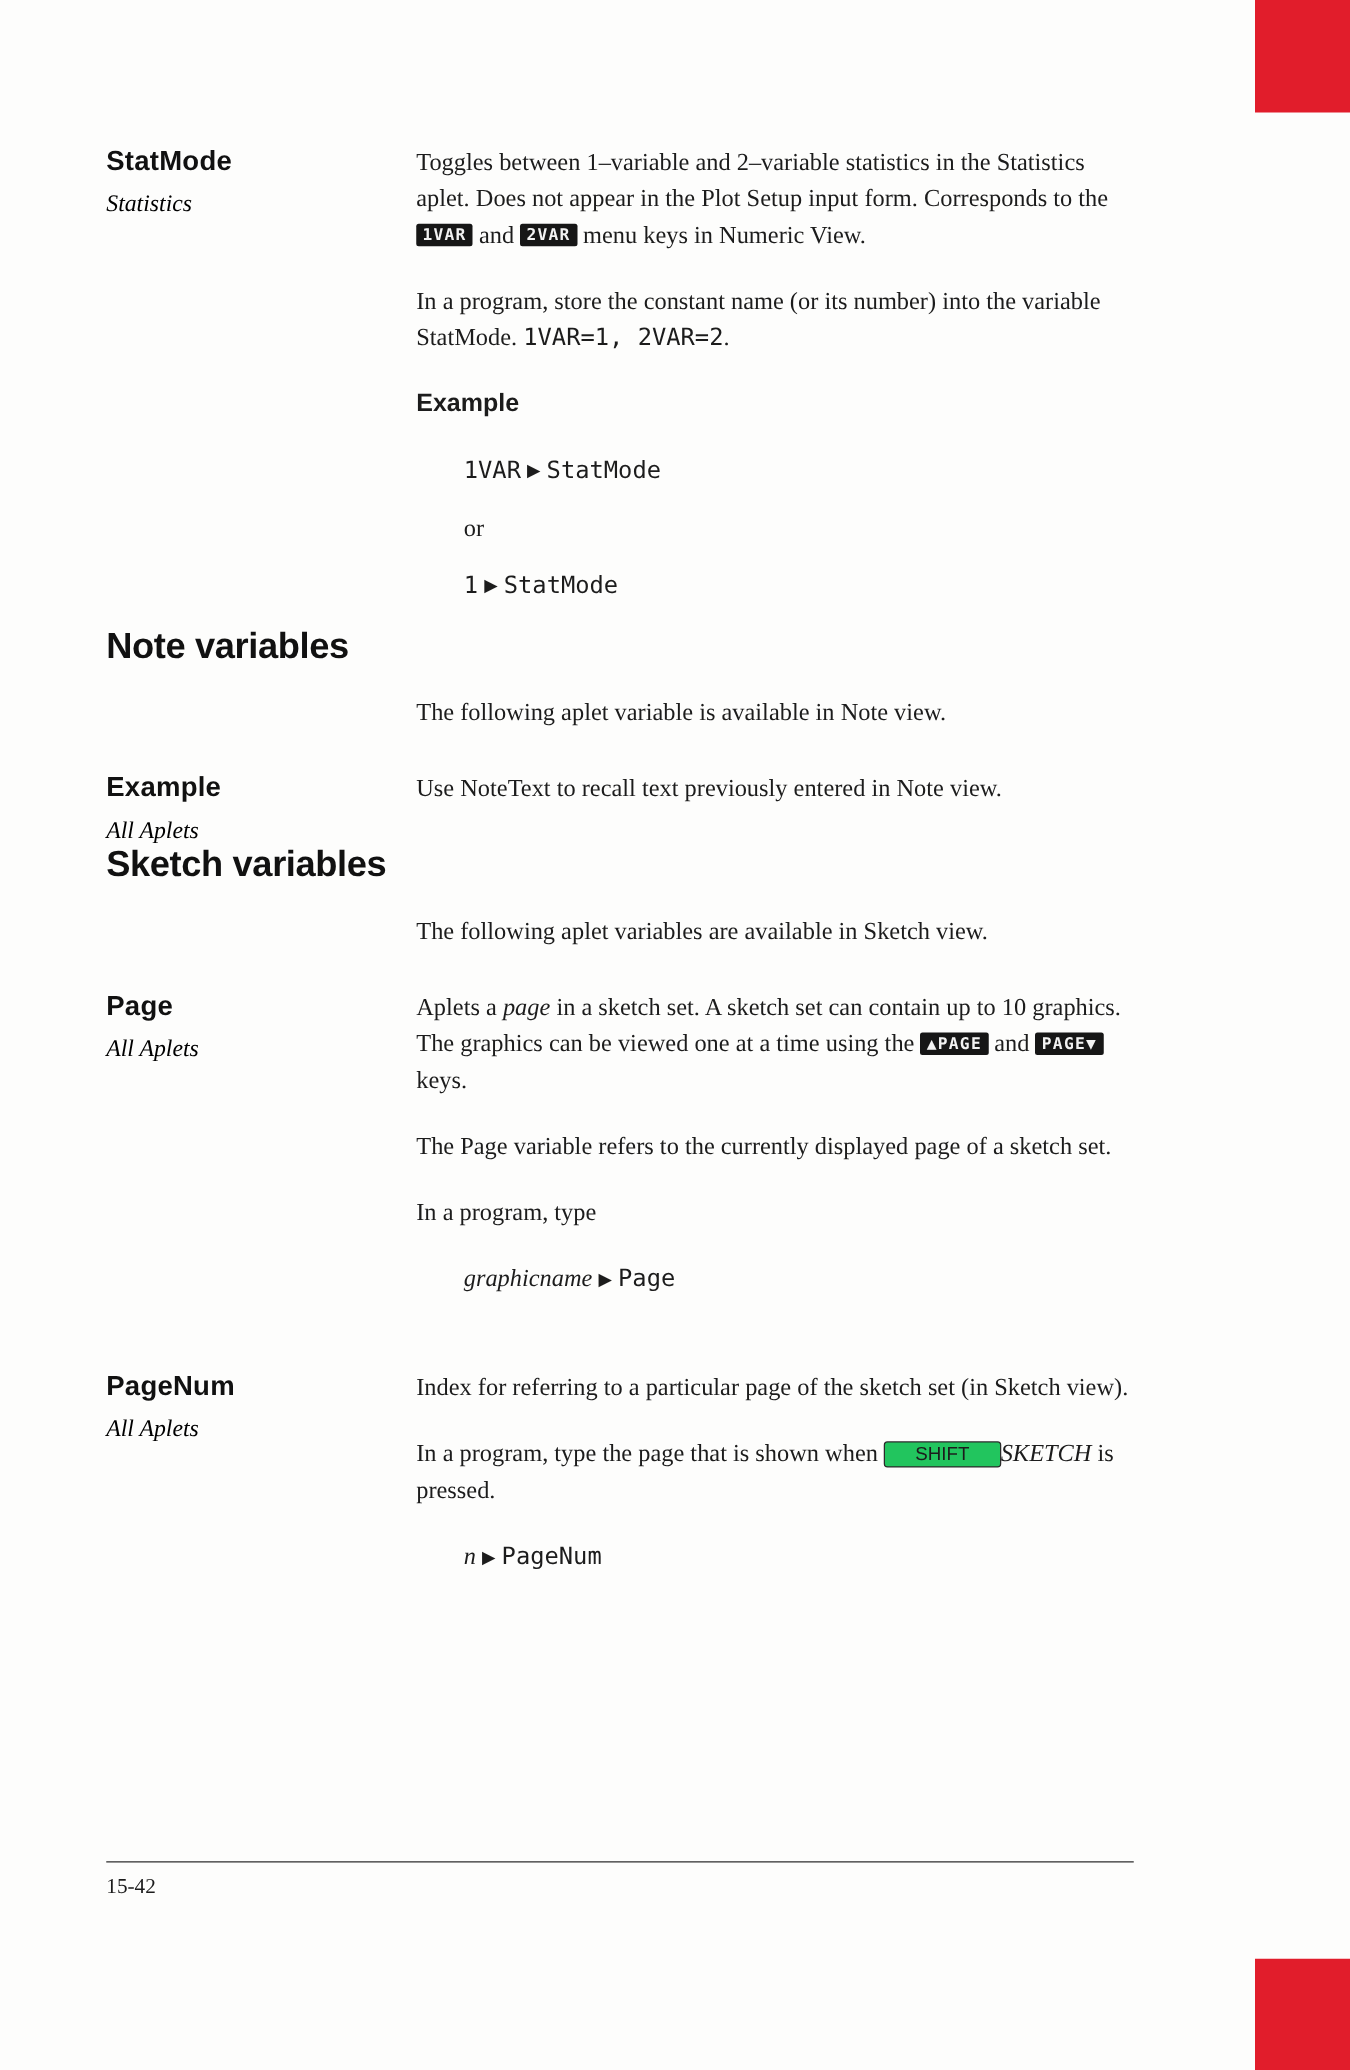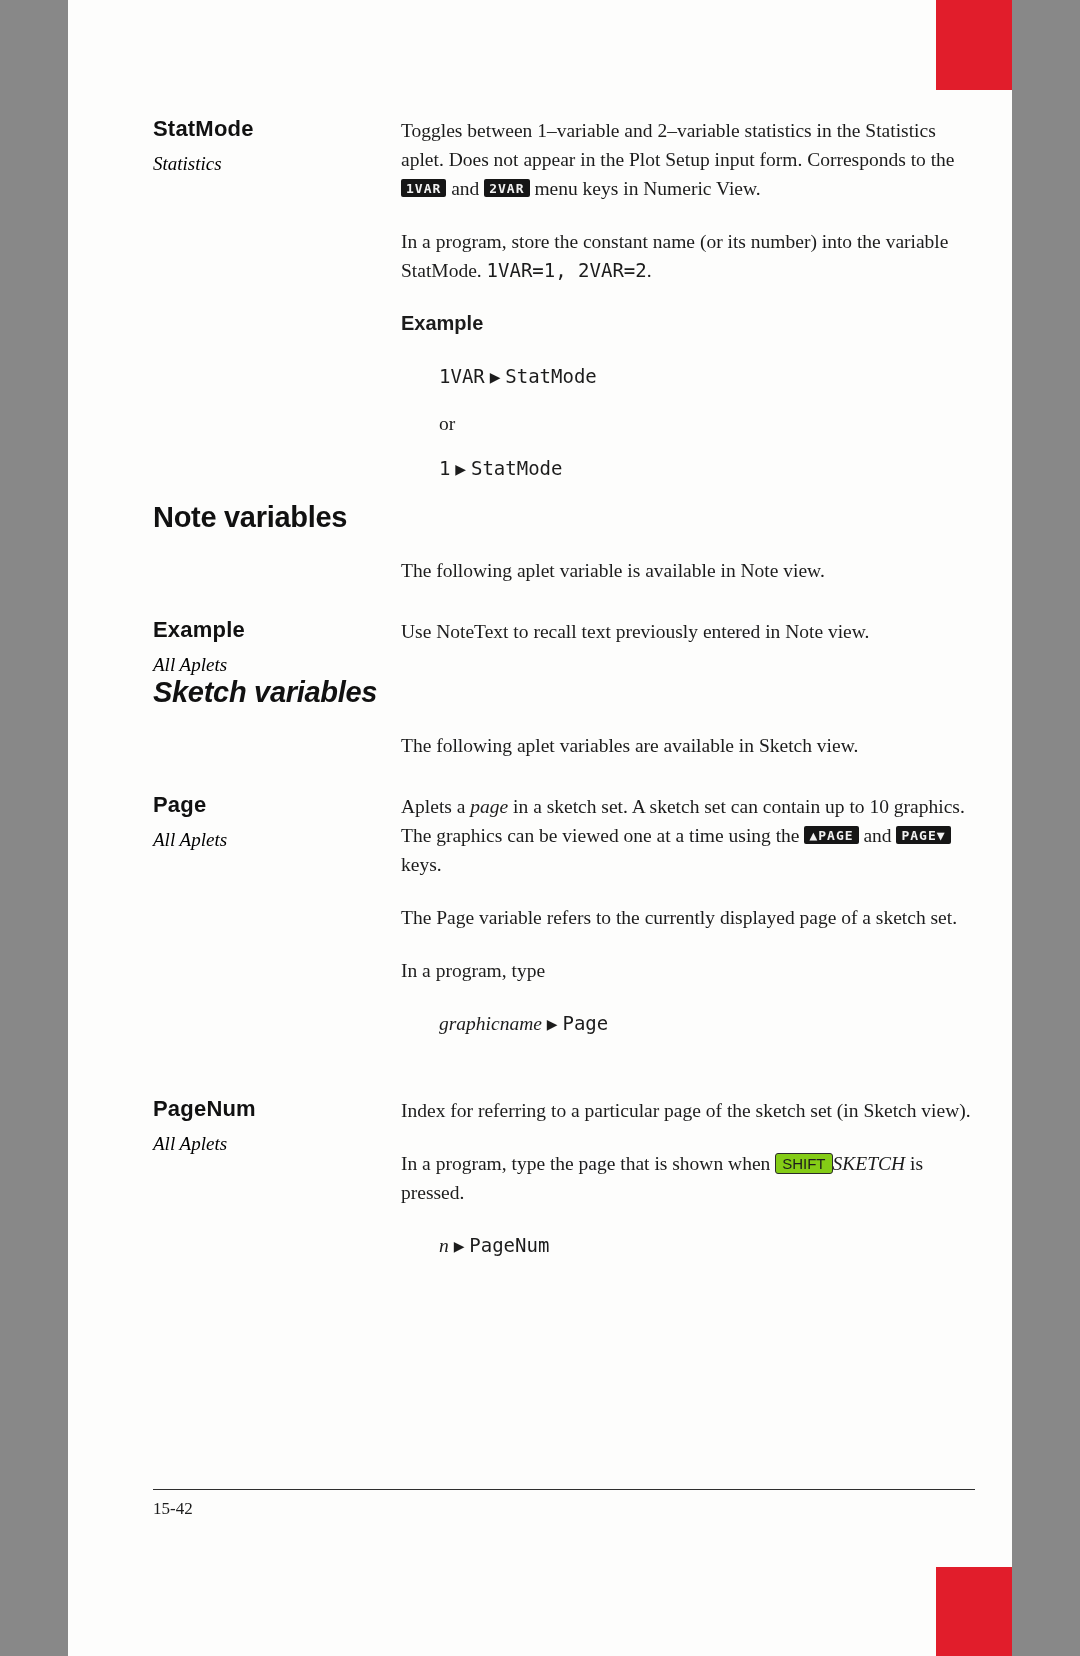--- a/index.html
+++ b/index.html
@@ -1,21 +1,21 @@
 <!DOCTYPE html>
 <html style="--tab-red: #e11d2b;"><head>
 <meta charset="utf-8">
 <style>
   :root { --tab-red: #e11d2b; --ink: #1c1c1c; }
   * { box-sizing: border-box; }
   html, body { margin: 0; padding: 0; }
   body { background: #888; }
   .page {
     position: relative;
-    width: 944px; height: 1656px;
+    width: 1080px; height: 1656px;
     margin: 0 auto;
     background: #fdfdfc;
     color: var(--ink);
     font-family: "Liberation Serif", serif;
     overflow: hidden;
   }
   .tab { position: absolute; right: 0; width: 76px; background: var(--tab-red); }
   .tab-top { top: 0; height: 90px; }
   .tab-bottom { bottom: 0; height: 89px; }
 
@@ -53,32 +53,32 @@
     font-size: 13px; font-weight: bold;
     line-height: 17px; padding: 1px 5px 0 5px;
     letter-spacing: 1px; border-radius: 2px;
     position: relative; top: -2px;
   }
   .keybox {
     display: inline-block;
     border: 1.6px solid #2b2b2b; border-radius: 3px;
     font-family: "Liberation Sans", sans-serif;
     font-size: 15px; line-height: 19px;
-    padding: 0 6px; position: relative; top: -1px;
-    background: #84cc16;
+    padding: 0 24px; position: relative; top: -1px;
+    background: #22c55e;
   }
 
   h2.section-heading {
     font-family: "Liberation Sans", sans-serif;
     font-size: 29px; font-weight: bold; color: #111;
     letter-spacing: -0.3px;
     margin: 0;
   }
   .gap-heading-1 { margin-top: 52px; }
-  .gap-heading-2 { margin-top: 54px; font-style: italic; }
+  .gap-heading-2 { margin-top: 54px; }
   .intro { margin: 22px 0 0 248px; font-size: 19.5px; line-height: 29px; }
   .gap-entry { margin-top: 32px; }
   .gap-entry-lg { margin-top: 40px; }
 
   .footer-rule {
     position: absolute; left: 85px; width: 822px; top: 1489px;
     border-top: 1.8px solid #2e2e2e;
   }
   .footer-left { position: absolute; left: 85px; top: 1499px; font-size: 17px; }
   .footer-right { position: absolute; left: 85px; width: 822px; top: 1492px; text-align: right; font-size: 17px; }

